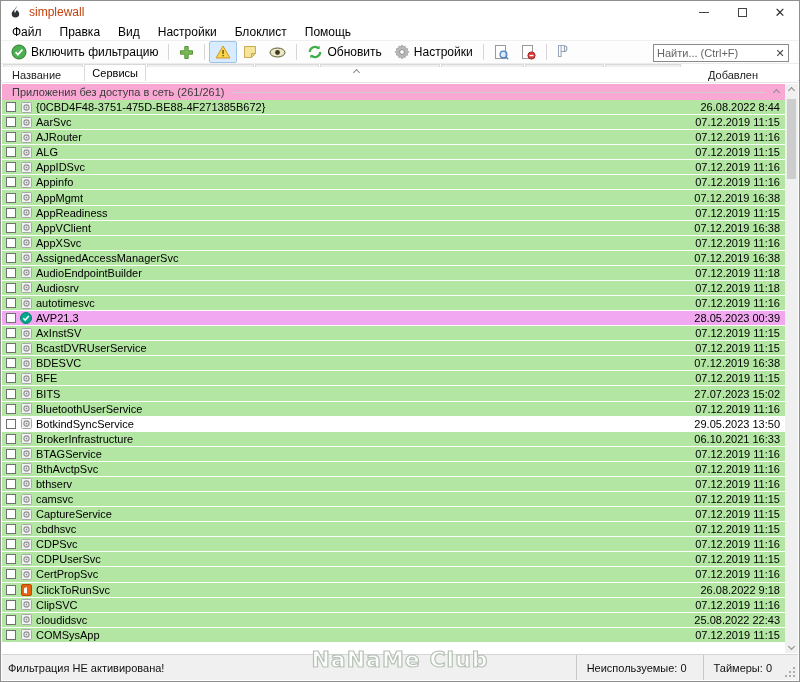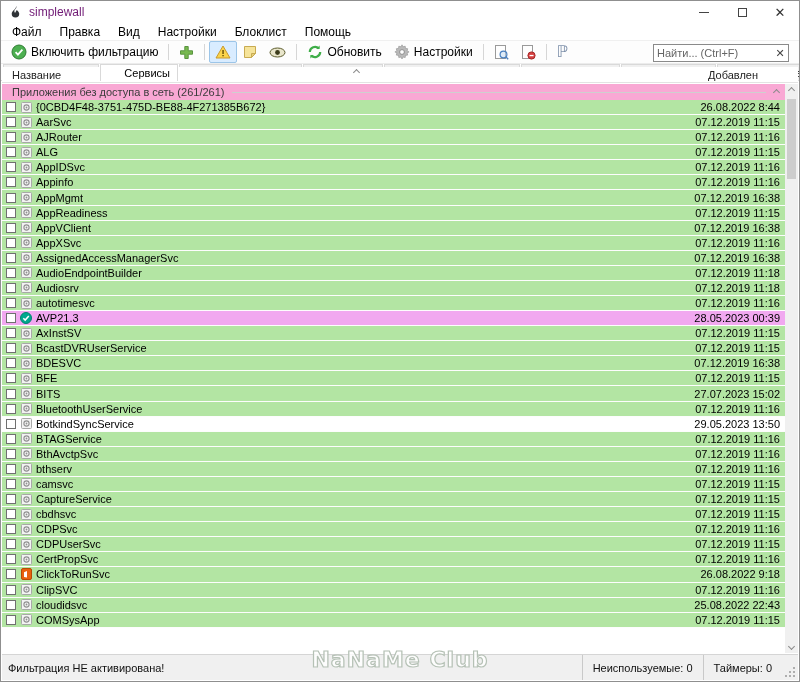--- a/index.html
+++ b/index.html
@@ -3,21 +3,21 @@
 <meta charset="utf-8">
 <style>
   * { margin:0; padding:0; box-sizing:border-box; }
   html,body { width:800px; height:682px; }
   body { font-family:"Liberation Sans","DejaVu Sans",sans-serif; font-size:12px; color:#000; background:#fff; }
   .window { position:relative; width:800px; height:682px; border:1px solid #8f8f8f; background:#fff; overflow:hidden; }
 
   
   .titlebar { height:22px; display:flex; align-items:center; background:#fff; }
   .app-icon { width:14px; height:14px; margin:0 6px 0 8px; flex:0 0 auto; }
-  .title-text { font-size:12px; color:#701a75; }
+  .title-text { font-size:12px; color:#c2410c; }
   .win-controls { margin-left:auto; display:flex; align-items:center; height:100%; }
   .win-btn { width:38px; height:100%; display:flex; align-items:center; justify-content:center; color:#444; }
   .glyph-min { width:10px; height:0; border-top:1px solid #444; }
   .glyph-max { width:9px; height:9px; border:1px solid #444; }
   .glyph-close { font-size:13px; line-height:1; color:#333; }
 
   
   .menubar { height:17px; display:flex; align-items:center; background:#fff; padding-left:2px; }
   .menu-item { padding:1px 9px; font-size:12px; }
 
@@ -29,21 +29,21 @@
   .tb-sep { width:1px; height:16px; background:#d6d6d6; margin:0 4px; }
   .tb-btn.pressed { background:#d9ecff; border:1px solid #9cc5e8; }
   .paypal-glyph { font-size:16px; line-height:1; color:#7e90aa; font-family:"DejaVu Sans",sans-serif; }
   .searchbox { position:absolute; right:10px; top:3px; width:136px; height:18px; border:1px solid #8a8a8a; background:#fff; display:flex; align-items:center; }
   .searchbox input { flex:1 1 auto; min-width:0; border:none; outline:none; font-family:inherit; font-size:11px; color:#333; padding:0 3px; height:14px; }
   .searchbox input::placeholder { color:#666; opacity:1; }
   .search-close { flex:0 0 auto; width:14px; text-align:center; color:#444; font-size:11px; line-height:1; padding-right:2px; }
 
   
   .tabbar { display:flex; align-items:flex-end; height:17px; background:#fff; padding-left:2px; border-bottom:1px solid #d9d9d9; position:relative; }
-  .tab { background:#f0f0f0; border:1px solid #d9d9d9; border-bottom:none; padding:2px 7px 2px 23px; font-size:11px; margin-right:1px; height:16px; white-space:nowrap; }
+  .tab { background:#f0f0f0; border:1px solid #d9d9d9; border-bottom:none; padding:2px 7px 2px 7px; font-size:11px; margin-right:1px; height:16px; white-space:nowrap; }
   .tab.active { background:#fff; height:17px; margin-bottom:-1px; padding-bottom:4px; position:relative; z-index:2; }
 
   
   .listview { position:absolute; top:66px; left:1px; right:1px; bottom:28px; }
   .colheader { position:relative; height:16px; border-bottom:1px solid #e3e3e3; background:#fff; display:flex; align-items:center; }
   .col-name { padding-left:10px; font-size:11px; color:#222; }
   .col-added { margin-left:auto; padding-right:40px; font-size:11px; color:#222; }
   .sort-chev { position:absolute; left:352px; top:3px; }
 
   .chev { display:inline-block; width:5px; height:5px; border-left:1px solid #8a8a8a; border-top:1px solid #8a8a8a; }
@@ -69,21 +69,21 @@
   
   .scrollbar { position:absolute; top:17px; right:0; bottom:0; width:13px; background:#f0f0f0; display:flex; flex-direction:column; align-items:center; }
   .sb-arrow { height:13px; width:13px; display:flex; align-items:center; justify-content:center; }
   .sb-thumb { width:9px; height:80px; background:#cdcdcd; margin-top:2px; }
   .sb-spacer { flex:1 1 auto; }
 
   
   .statusbar { position:absolute; left:1px; right:1px; bottom:1px; height:26px; background:#f0f0f0; border-top:1px solid #d5d5d5; display:flex; align-items:center; }
   .sb-left { padding-left:6px; font-size:11px; color:#111; }
   .sb-fill { flex:1 1 auto; }
-  .sb-cell { border-left:1px solid #c9c9c9; padding:0 10px; font-size:11px; color:#111; height:100%; display:flex; align-items:center; white-space:nowrap; }
+  .sb-cell { border-left:1px solid #c9c9c9; padding:0 10px; font-size:11px; color:#111; height:100%; display:flex; align-items:center; white-space:nowrap;margin-left:6px; }
   .sb-grip { width:16px; height:100%; display:flex; align-items:flex-end; justify-content:flex-end; padding:0 2px 2px 0; }
 
   
   .watermark { position:absolute; left:50%; top:646px; transform:translateX(-50%); font-size:22px; font-weight:bold; letter-spacing:1px; color:rgba(255,255,255,0.65); -webkit-text-stroke:1.2px #b5c1b5; text-shadow:0 1px 0 rgba(255,255,255,0.5); z-index:5; white-space:nowrap; font-family:"DejaVu Sans",sans-serif; }
 </style>
 </head>
 <body>
 
 <div class="window">
 
@@ -479,20 +479,32 @@
   </div>
           <div class="row green">
     <span class="checkbox"></span>
     <span class="row-icon">
               <svg width="11" height="11" viewBox="0 0 11 11">
                 <rect x="0.5" y="0.5" width="10" height="10" rx="1" fill="#f3f3f3" stroke="#a8a8a8"></rect>
                 <circle cx="5.5" cy="5.5" r="2.6" fill="none" stroke="#909090" stroke-width="1.1"></circle>
                 <circle cx="5.5" cy="5.5" r="0.9" fill="#909090"></circle>
               </svg>
             </span>
+    <span class="row-name">BrokerInfrastructure</span>
+    <span class="row-date">06.10.2021 16:33</span>
+  </div>
+          <div class="row green">
+    <span class="checkbox"></span>
+    <span class="row-icon">
+              <svg width="11" height="11" viewBox="0 0 11 11">
+                <rect x="0.5" y="0.5" width="10" height="10" rx="1" fill="#f3f3f3" stroke="#a8a8a8"></rect>
+                <circle cx="5.5" cy="5.5" r="2.6" fill="none" stroke="#909090" stroke-width="1.1"></circle>
+                <circle cx="5.5" cy="5.5" r="0.9" fill="#909090"></circle>
+              </svg>
+            </span>
     <span class="row-name">BTAGService</span>
     <span class="row-date">07.12.2019 11:16</span>
   </div>
           <div class="row green">
     <span class="checkbox"></span>
     <span class="row-icon">
               <svg width="11" height="11" viewBox="0 0 11 11">
                 <rect x="0.5" y="0.5" width="10" height="10" rx="1" fill="#f3f3f3" stroke="#a8a8a8"></rect>
                 <circle cx="5.5" cy="5.5" r="2.6" fill="none" stroke="#909090" stroke-width="1.1"></circle>
                 <circle cx="5.5" cy="5.5" r="0.9" fill="#909090"></circle>

